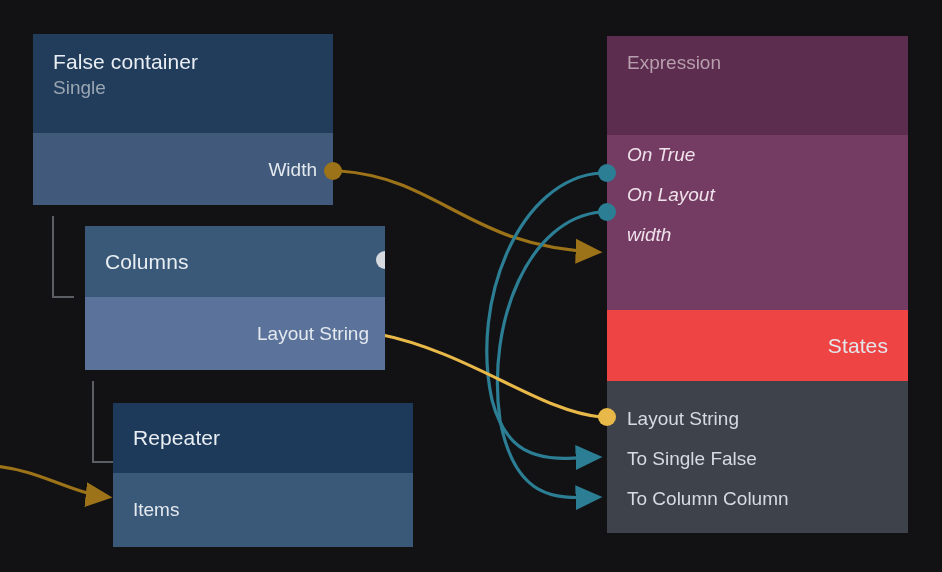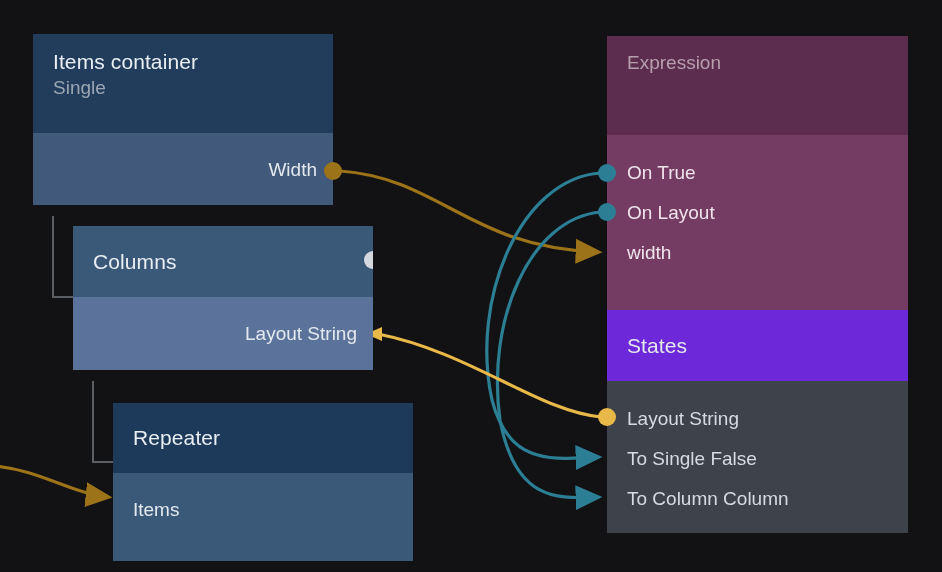--- a/index.html
+++ b/index.html
@@ -69,21 +69,21 @@
   .n-group .node-body     { background: #41597a; }
   .n-columns .node-header { background: #3a5878; }
   .n-columns .node-body   { background: #5b729a; }
   .n-repeater .node-header{ background: #1e3a5a; margin-top: 12px; }
   .n-repeater .node-body  { background: #3a5878; }
   .n-expr .node-header    { background: #5c2d4e; }
   .n-expr .node-body      { background: #743c62; }
   .n-expr .node-title     { color: #f3e7ef; }
   .n-expr .node-subtitle  { color: #b79fae; }
   .n-expr .port-row       { color: #f0e3ec; }
-  .n-states .node-header  { background: #6d28d9; }
+  .n-states .node-header  { background: #ef4444; text-align: right; }
   .n-states .node-body    { background: #3d424b; }
   .n-states .node-title   { color: #e3e7ec; }
   .n-states .port-row     { color: #d6dbe1; }
 
   
   .marker { position: absolute; }
   .dot {
     border-radius: 50%;
   }
   .dot-gold   { background: #9c7318; }
@@ -123,60 +123,60 @@
     <path d="M 366 334 L 382 327 L 382 341 z" fill="#e8b949"></path>
 
     <path d="M -6 466 C 40 470, 70 493, 108 497" fill="none" stroke="#9c7318" stroke-width="3.2" marker-end="url(#arrow-gold)"></path>
   </svg>
 
   <div class="bracket" style="left:52px; top:216px; width:22px; height:82px;"></div>
   <div class="bracket" style="left:92px; top:381px; width:22px; height:82px;"></div>
 
   <div class="node n-group" style="left:33px; top:34px; width:300px;">
     <div class="node-header" style="height:99px;">
-      <div class="node-title">Items container</div>
+      <div class="node-title">False container</div>
       <div class="node-subtitle">Single</div>
     </div>
     <div class="node-body" style="height:72px; padding-top:17px;">
       <div class="port-row out">
         <span>Width</span>
       </div>
     </div>
   </div>
 
   <div class="marker dot dot-gold" style="left:324px; top:162px; width:18px; height:18px;"></div>
 
-  <div class="node n-columns" style="left:73px; top:226px; width:300px;">
+  <div class="node n-columns" style="left:85px; top:226px; width:300px;">
     <div class="node-header" style="height:71px; padding-top:22px; position:relative;">
       <div class="node-title">Columns</div>
       <div class="marker dot dot-white" style="right:-9px; top:25px; width:18px; height:18px;"></div>
     </div>
     <div class="node-body" style="height:73px; padding-top:17px;">
       <div class="port-row out">
         <span>Layout String</span>
       </div>
     </div>
   </div>
 
   <div class="node n-repeater" style="left:113px; top:391px; width:300px;">
     <div class="node-header" style="height:70px; padding-top:21px;">
       <div class="node-title">Repeater</div>
     </div>
-    <div class="node-body" style="height:88px; padding-top:17px;">
+    <div class="node-body" style="height:74px; padding-top:17px;">
       <div class="port-row in">
         <span>Items</span>
       </div>
     </div>
   </div>
 
   <div class="node n-expr" style="left:607px; top:36px; width:301px;">
     <div class="node-header" style="height:99px;">
       <div class="node-subtitle">Expression</div>
     </div>
-    <div class="node-body" style="height:199px; padding-top:18px;">
+    <div class="node-body" style="height:199px; font-style:italic;">
       <div class="port-row in">
         <span>On True</span>
       </div>
       <div class="port-row in">
         <span>On Layout</span>
       </div>
       <div class="port-row in">
         <span>width</span>
       </div>
     </div>

